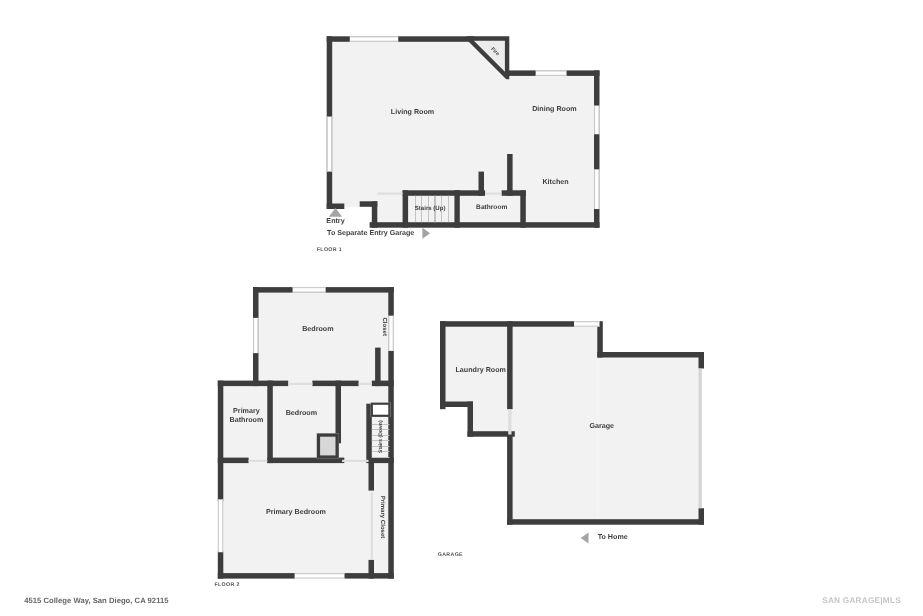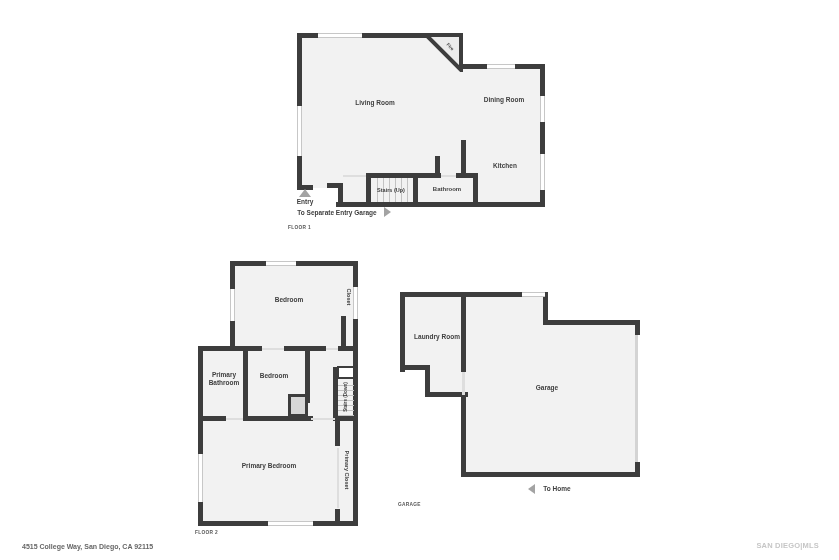--- a/index.html
+++ b/index.html
@@ -151,15 +151,15 @@
     <div class="lbl" style="left:269px;top:466px;">Primary Bedroom</div>
     <div class="lbl vert-cw" style="left:347px;top:470px;font-size:5.5px;">Primary Closet</div>
     <div class="tag" style="left:195px;top:530px;">FLOOR 2</div>
 
     <div class="lbl" style="left:437px;top:337px;">Laundry Room</div>
     <div class="lbl" style="left:547px;top:388px;">Garage</div>
     <div class="lbl" style="left:557px;top:489px;">To Home</div>
     <div class="tag" style="left:398px;top:502px;">GARAGE</div>
 
     <div class="addr">4515 College Way, San Diego, CA 92115</div>
-    <div class="wm">SAN DIEGO|MLS</div>
+    <div class="wm">SAN GARAGE|MLS</div>
   </div>
 </div>
 
 </body></html>

